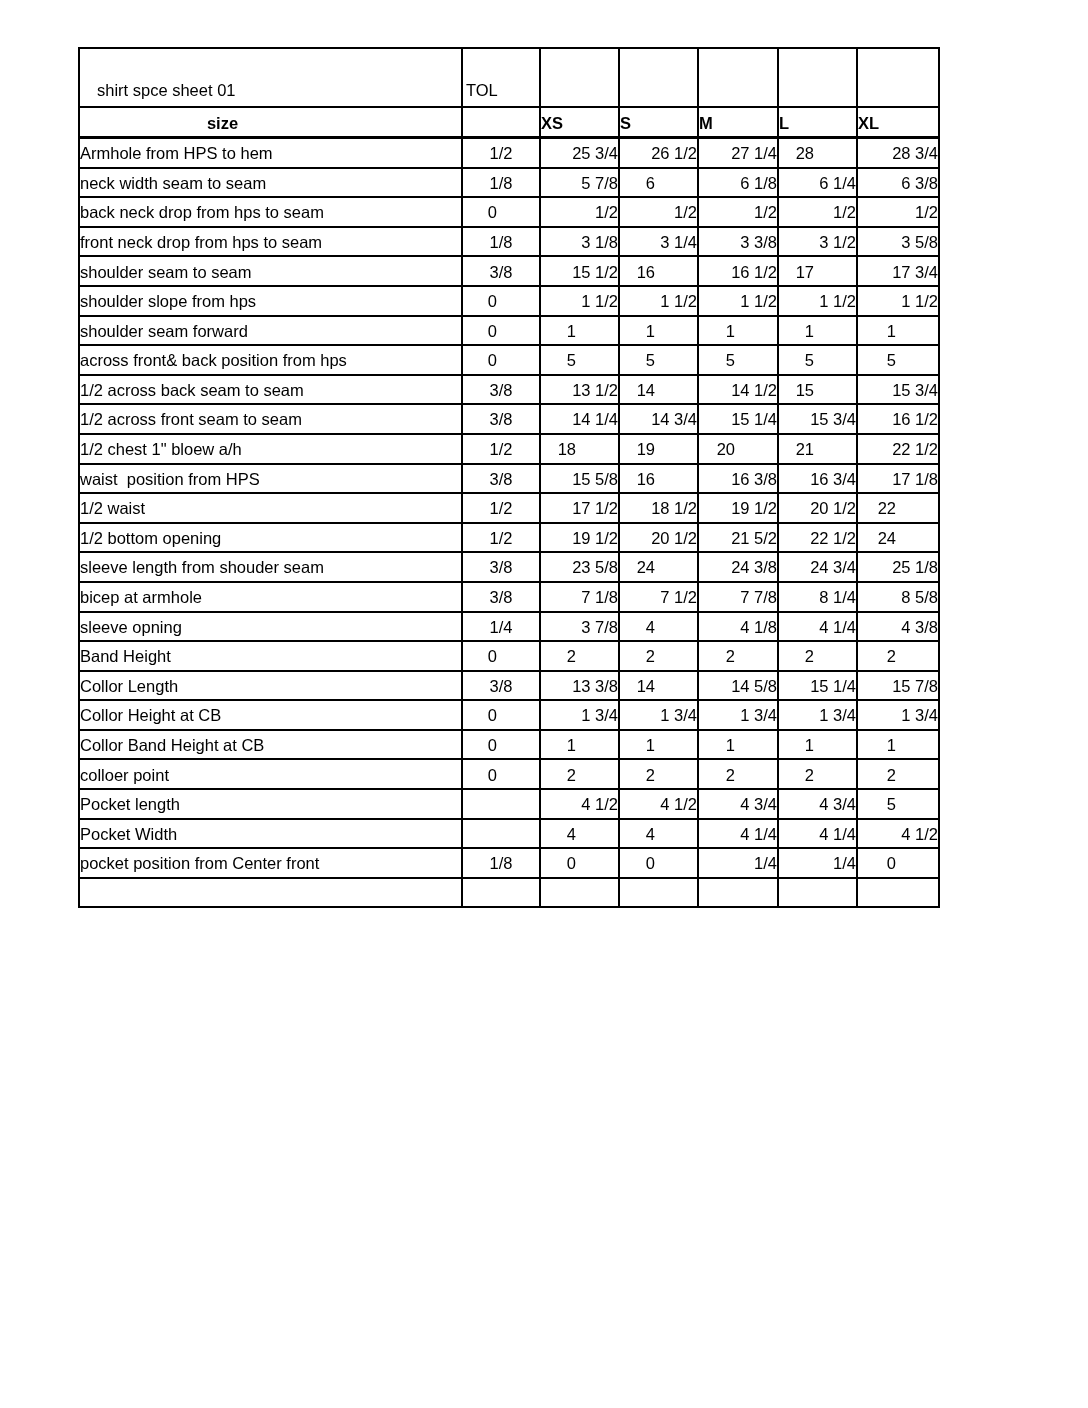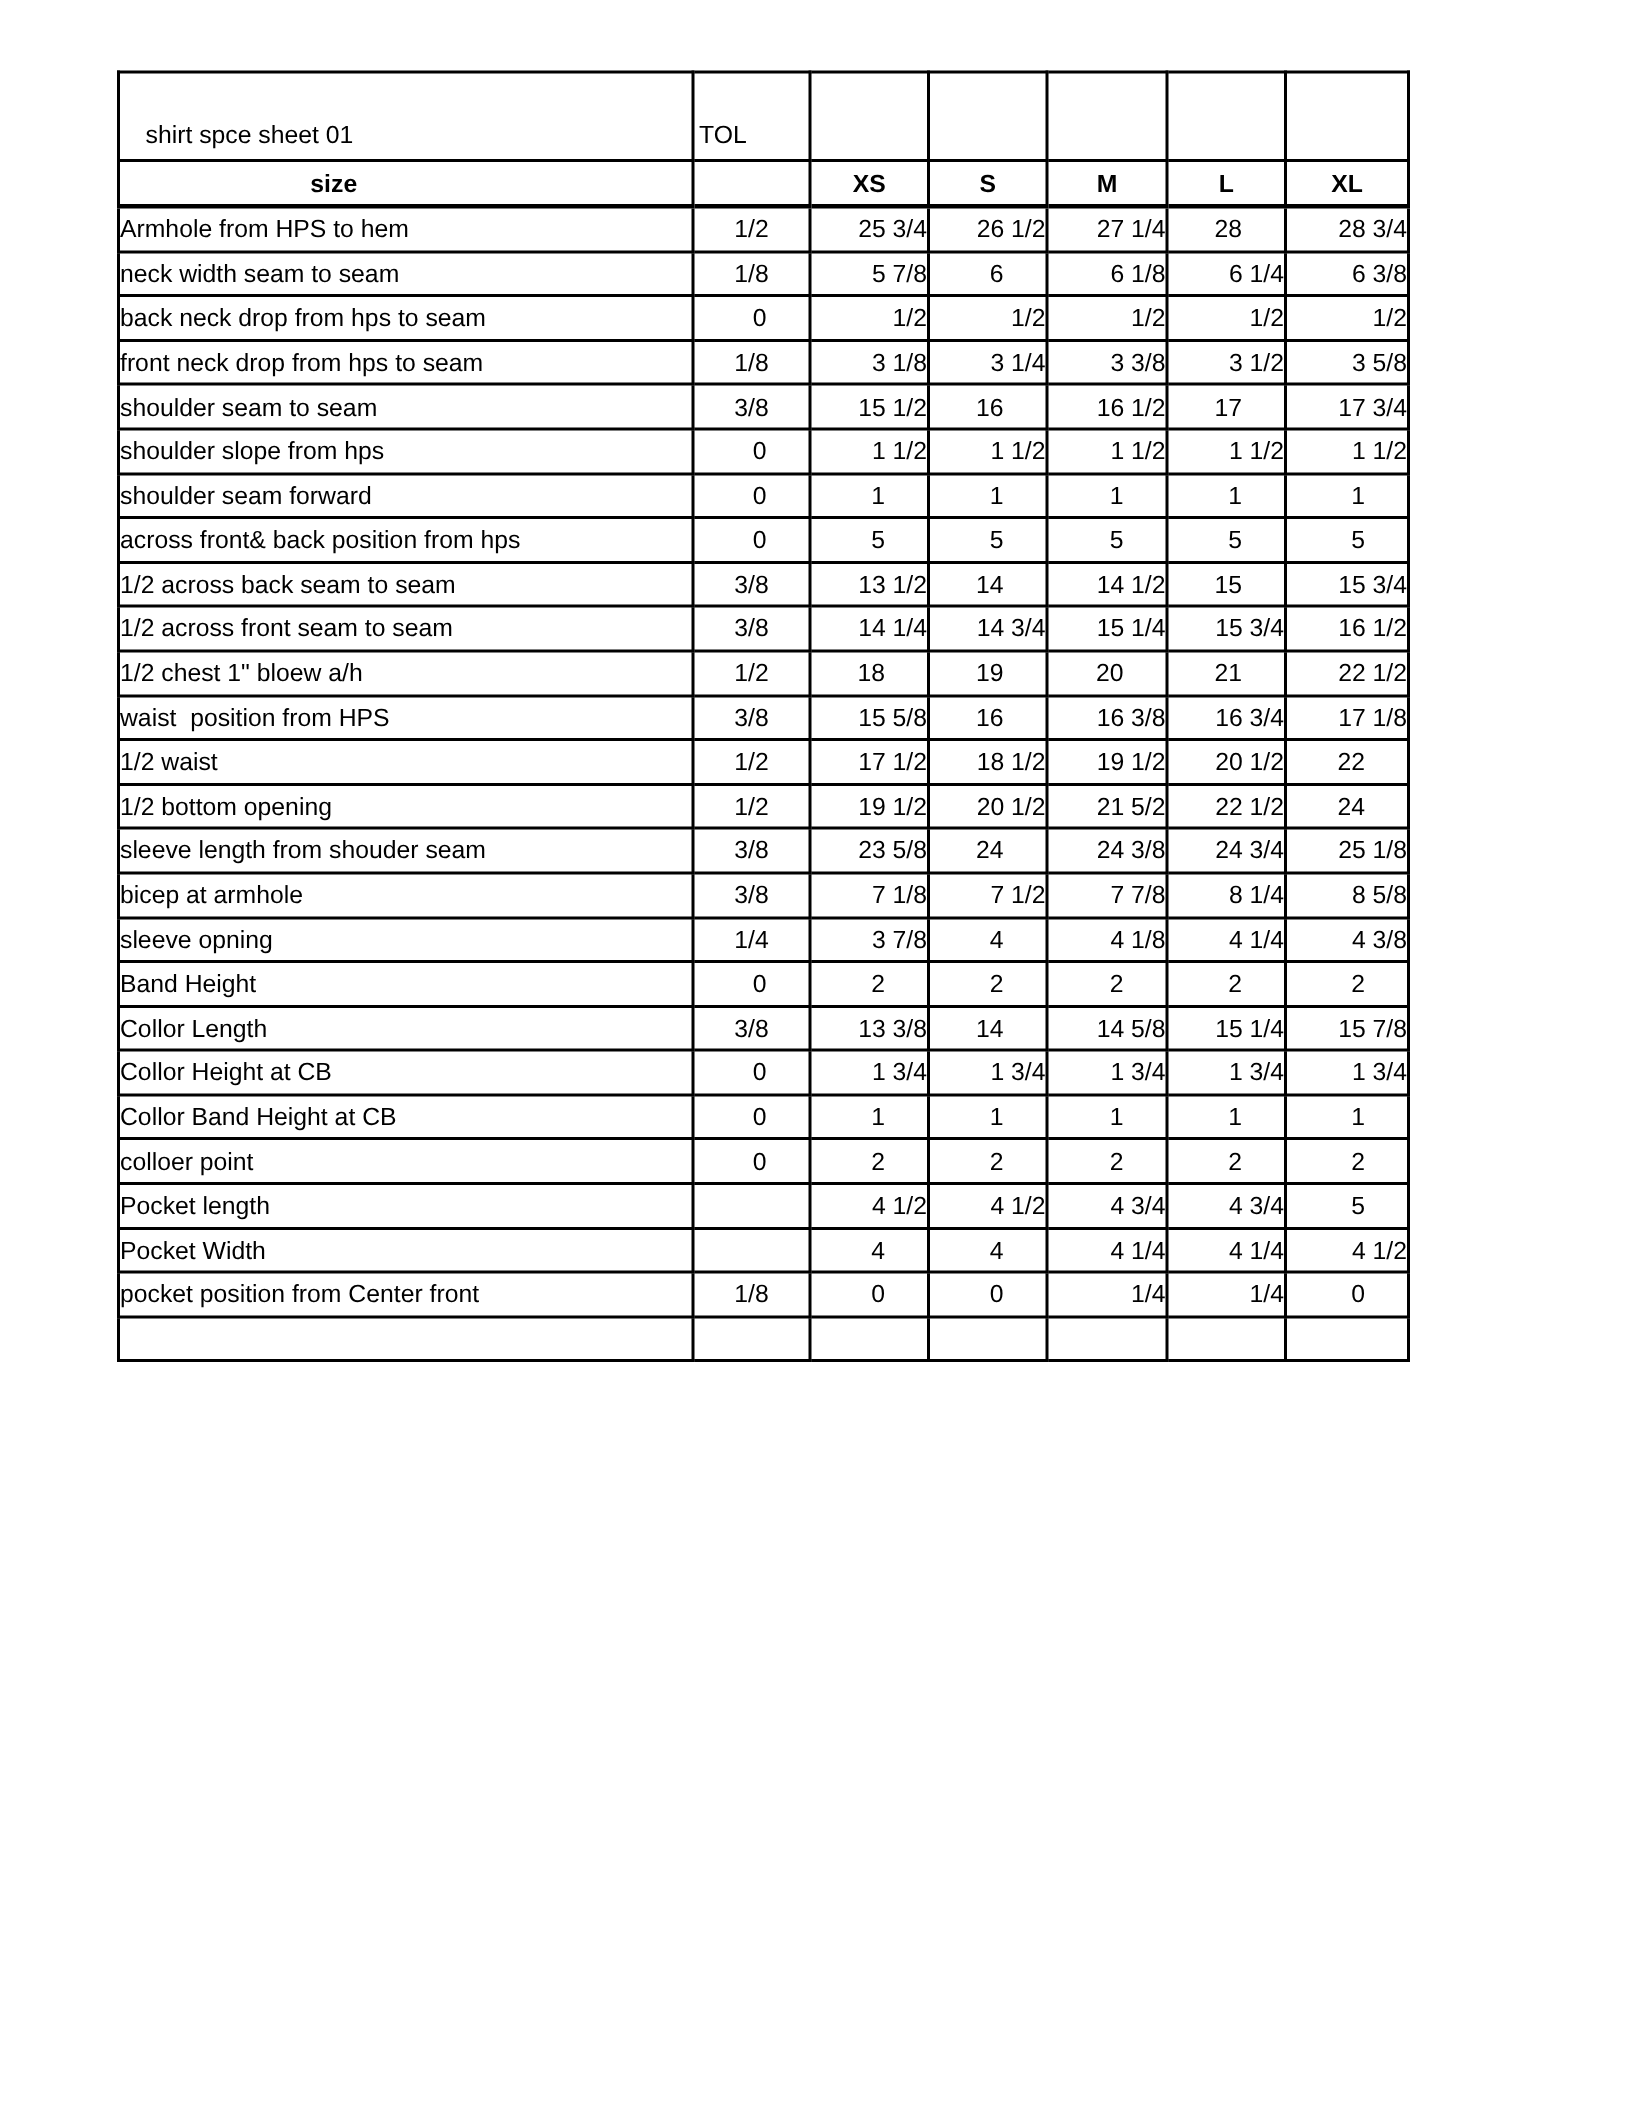--- a/index.html
+++ b/index.html
@@ -38,37 +38,36 @@
 
   
   tr.title-row td { height: 50px; padding-bottom: 7px; }
   tr.title-row td.lbl { padding-left: 17px; }
   tr.title-row td.tol-header { padding-left: 3px; }
 
   
   tr.size-row td {
     height: 24px;
     font-weight: bold;
-    text-align: center;
     border-bottom-width: 3px;
   }
   tr.size-row td.size-cell {
     text-align: center;
     padding-right: 96px;
   }
 
   
   tr.data-row td { height: 23.6px; }
   td.lbl {
     text-align: left;
     padding-left: 5px;
   }
   
   td.num { text-align: right; padding-right: 14px; }
-  td.num.whole { padding-right: 28px; }
+  td.num.whole { padding-right: 42px; }
   td.num.ctr { text-align: center; padding-right: 0; }
   
   td.scell { padding-bottom: 10px; }
 </style>
 </head>
 <body>
 
 <div>
 <table class="spec">
   <colgroup>

